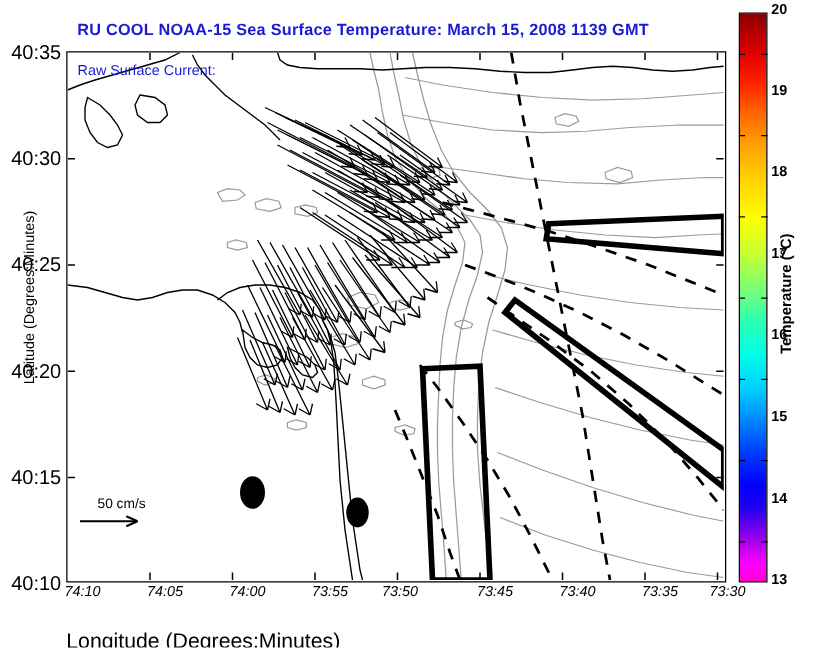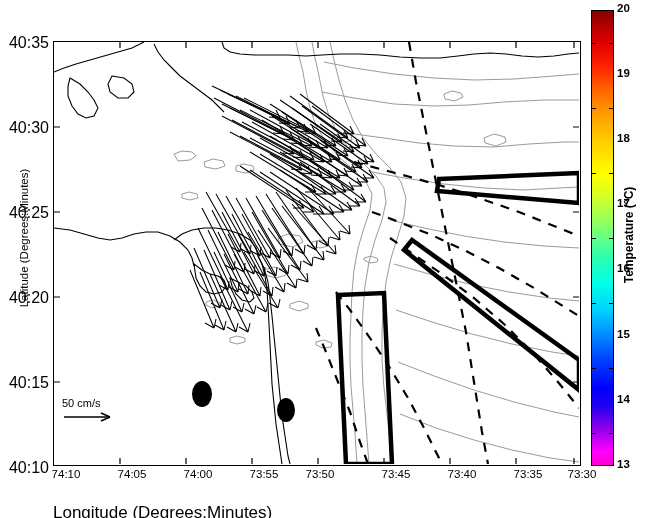--- a/index.html
+++ b/index.html
@@ -24,29 +24,29 @@
   .plot-svg{position:absolute;left:0;top:0;}
 
   .annot{
     position:absolute;color:#1a1ad0;font-size:11.5px;white-space:nowrap;
     line-height:15px;
   }
   .annot.l1{left:8px;top:8px;}
   .annot.l2{left:8px;top:23px;}
 
   .scalebar{position:absolute;left:8px;top:355px;width:90px;}
-  .scalebar .lbl{font-size:11px;color:#000;white-space:nowrap;}
+  .scalebar .lbl{font-size:11px;color:#000;white-space:nowrap;margin-left:16px;}
 
   
   .ytick{
     position:absolute;right:0;width:46px;text-align:right;
     font-size:16px;color:#000;transform:translateY(-7px);
   }
   .ylabels{position:absolute;left:0;top:41px;width:49px;height:425px;}
-  .xlabels{position:absolute;left:53px;top:468px;width:528px;height:18px;}
+  .xlabels{position:absolute;left:53px;top:468px;width:528px;height:18px;font-style:italic;}
   .xtick{
     position:absolute;top:0;font-size:11.5px;color:#000;
     transform:translateX(-50%);white-space:nowrap;
   }
   .axis-title-x{
     position:absolute;left:53px;top:488px;width:528px;
     font-size:17px;color:#000;margin-top:15px;
   }
   .axis-title-y{
     position:absolute;left:-96px;top:232px;width:240px;text-align:center;
@@ -89,20 +89,21 @@
   .cbar-title{
     position:absolute;left:539px;top:228px;width:180px;text-align:center;
     font-size:12px;font-weight:bold;color:#000;transform:rotate(-90deg);
   }
 </style>
 </head>
 <body>
 
 <div id="root">
 
+  <div class="title">RU COOL  NOAA-15  Sea Surface Temperature:  March 15, 2008 1139 GMT</div>
 
   <div class="ylabels">
     <div class="ytick" style="top:0px;">40:35</div>
     <div class="ytick" style="top:85px;">40:30</div>
     <div class="ytick" style="top:170px;">40:25</div>
     <div class="ytick" style="top:255px;">40:20</div>
     <div class="ytick" style="top:340px;">40:15</div>
     <div class="ytick" style="top:425px;">40:10</div>
   </div>
 
@@ -295,20 +296,21 @@
       </g>
 
       <g stroke="#000000" stroke-width="1.2">
         <path d="M66,0 v6 M132,0 v6 M198,0 v6 M264,0 v6 M330,0 v6 M396,0 v6 M462,0 v6 M520,0 v6"></path>
         <path d="M66,422 v-6 M132,422 v-6 M198,422 v-6 M264,422 v-6 M330,422 v-6 M396,422 v-6 M462,422 v-6 M520,422 v-6"></path>
         <path d="M0,85 h6 M0,170 h6 M0,255 h6 M0,340 h6"></path>
         <path d="M525,85 h-6 M525,170 h-6 M525,255 h-6 M525,340 h-6"></path>
       </g>
     </svg>
 
+    <div class="annot l1">Raw Surface Current:</div>
 
     <div class="scalebar">
       <div class="lbl">50 cm/s</div>
       <svg width="60" height="16">
         <path d="M2,8 H48" stroke="#000" stroke-width="1.6" fill="none"></path>
         <path d="M48,8 l-9,-4 M48,8 l-9,4" stroke="#000" stroke-width="1.6" fill="none"></path>
       </svg>
     </div>
   </div>
 

